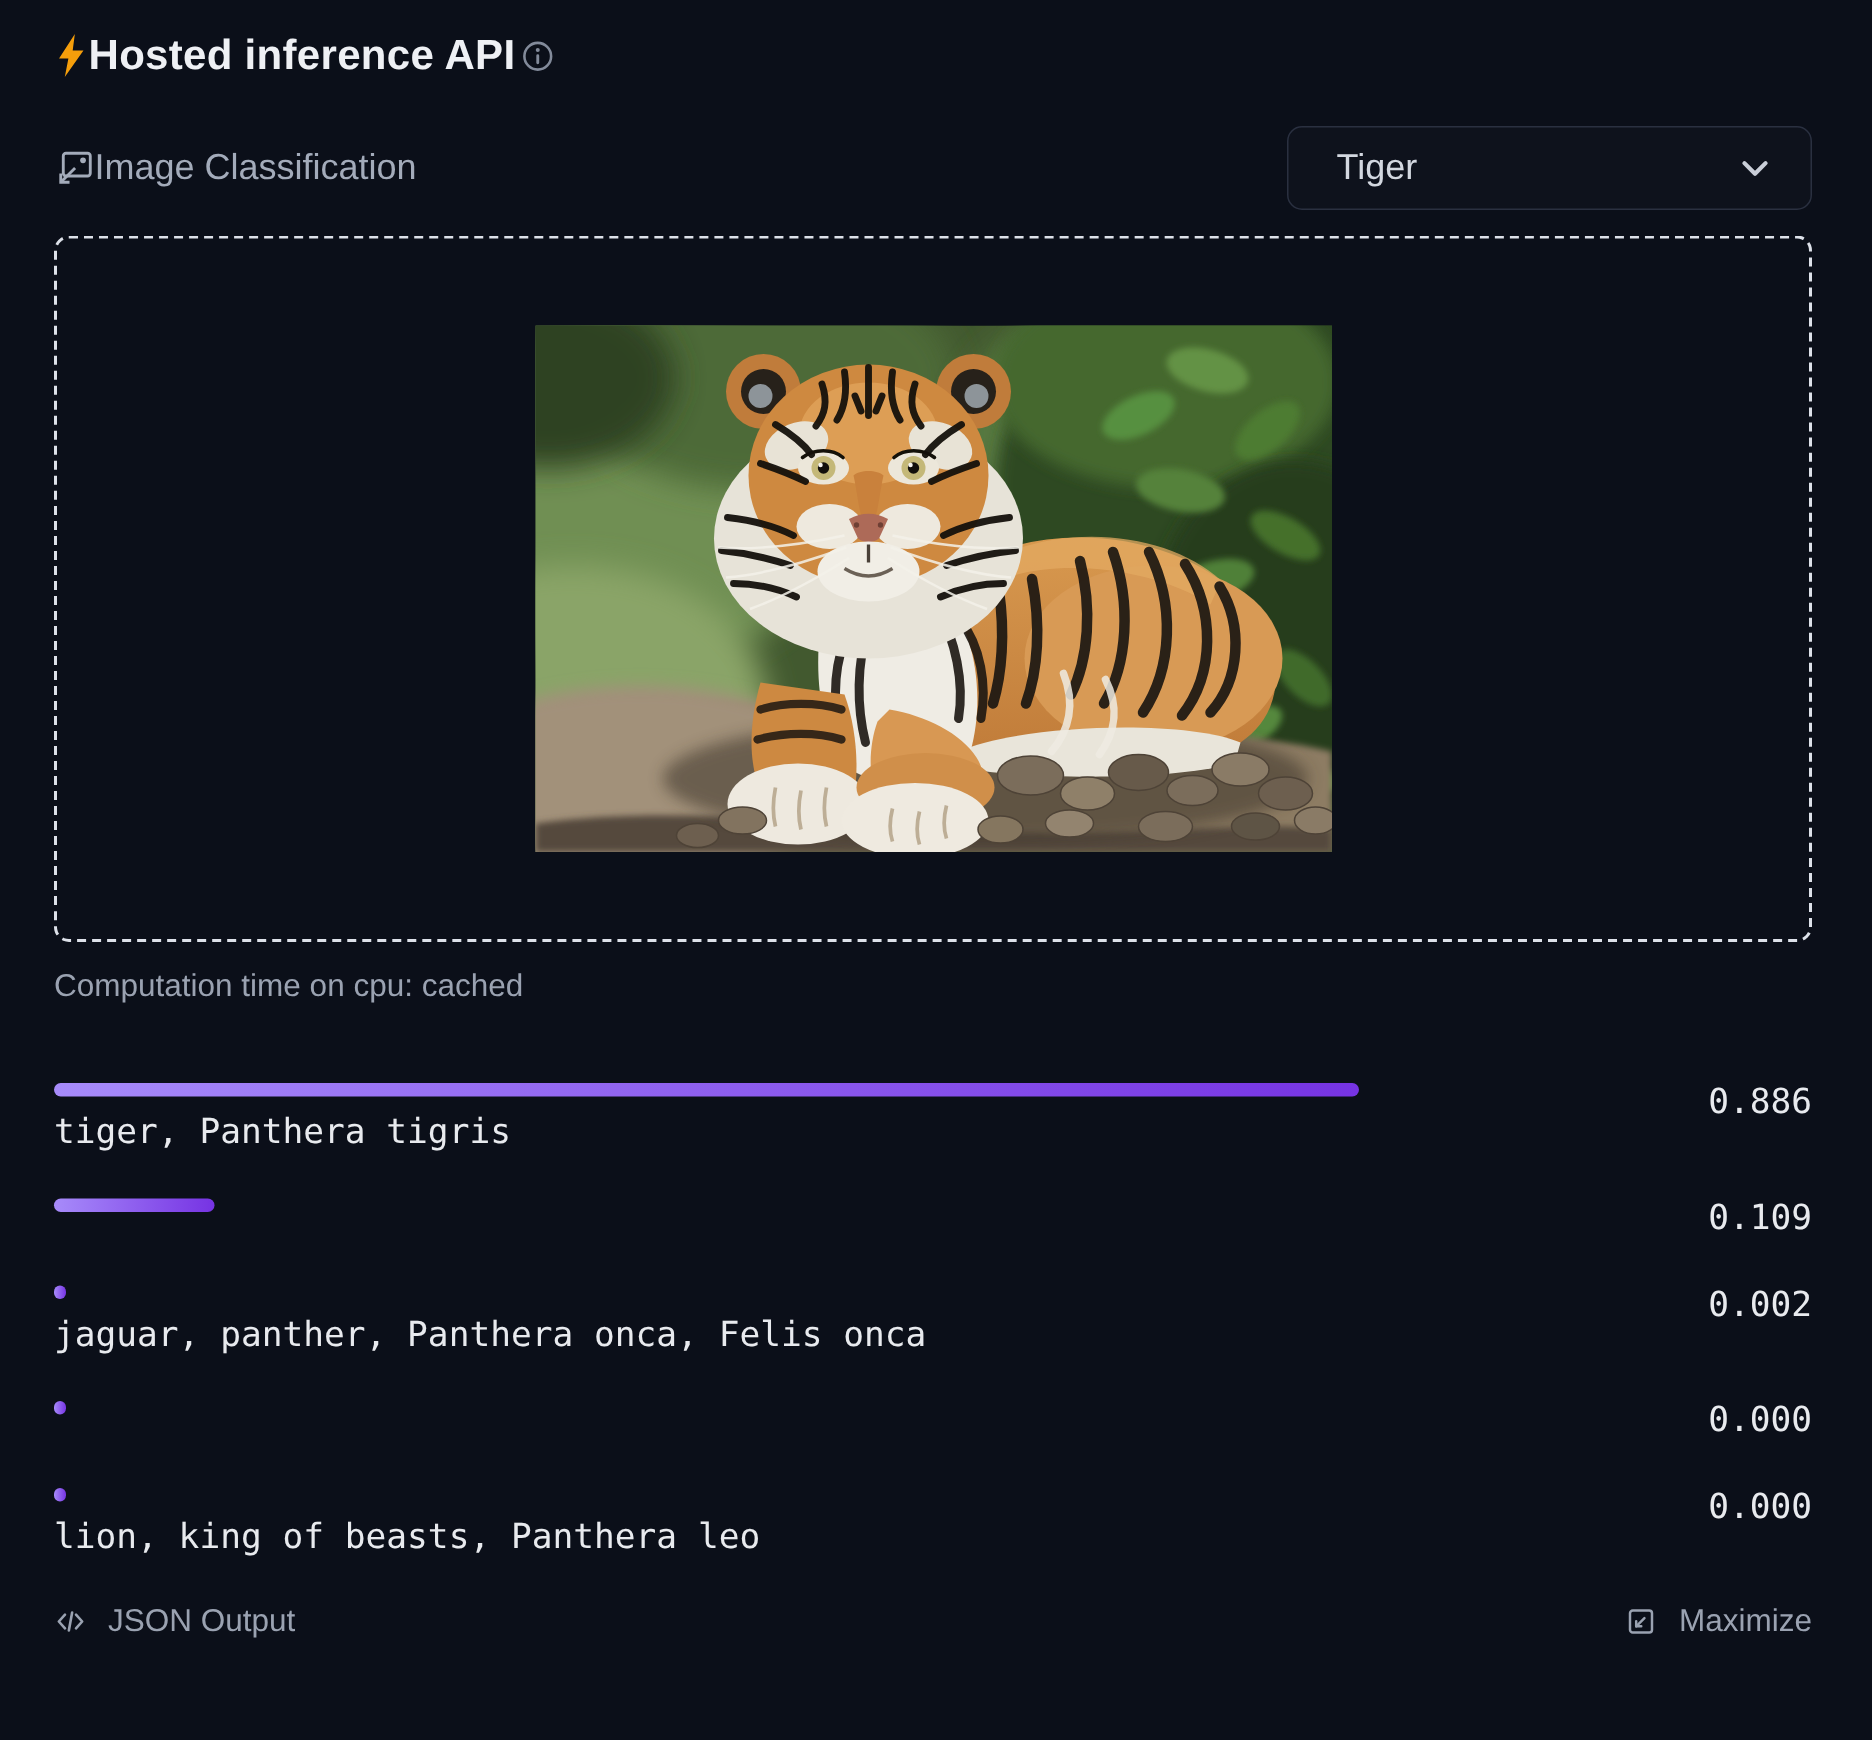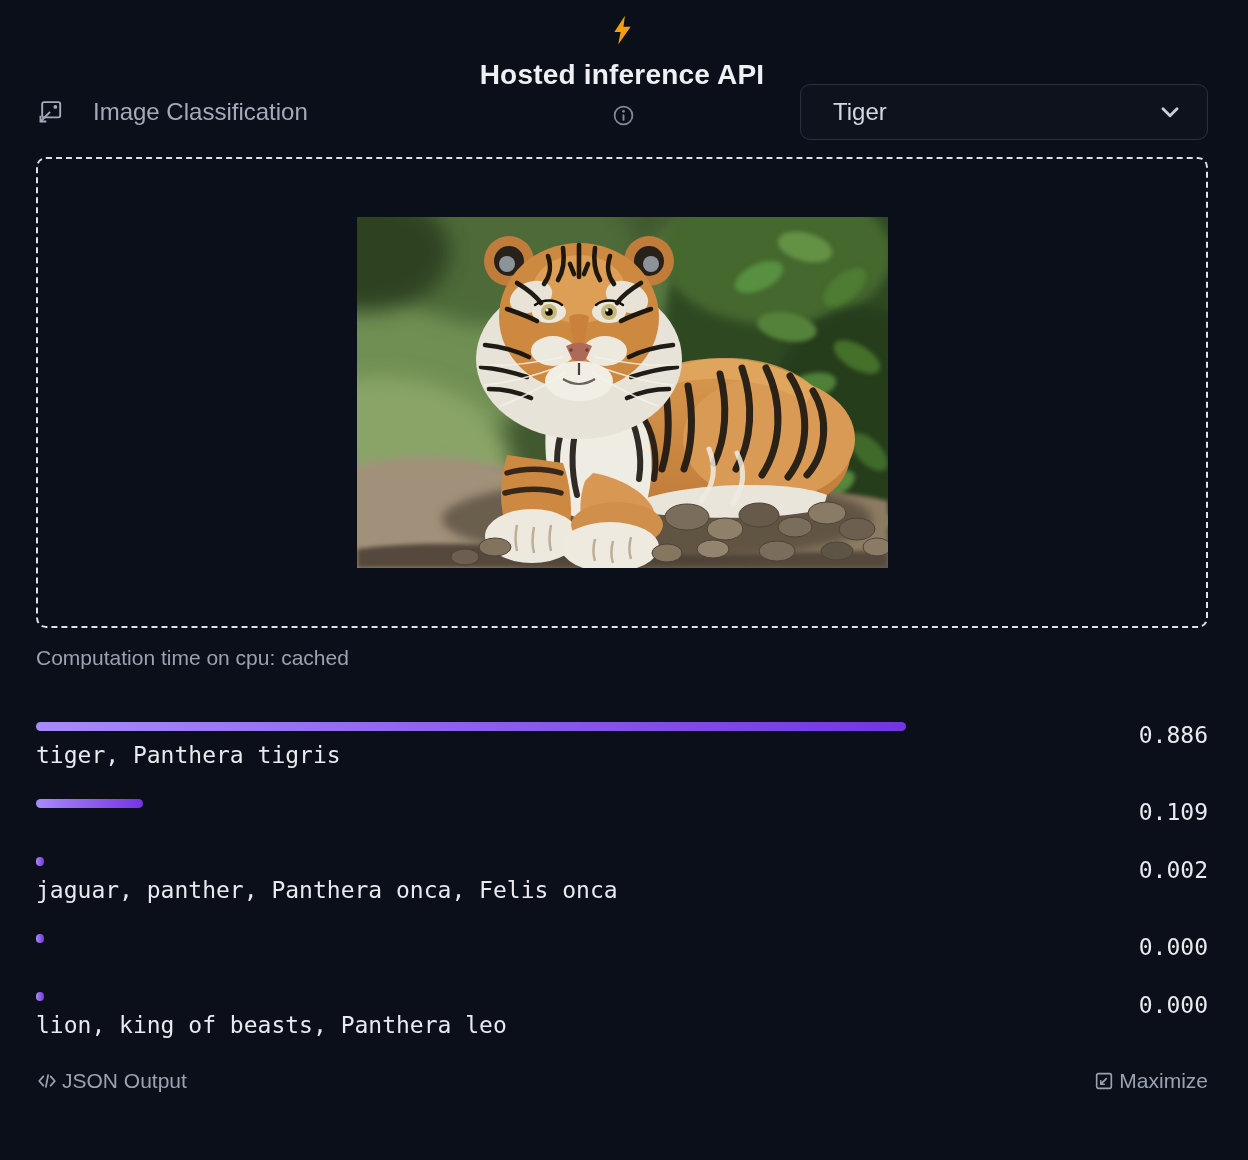--- a/index.html
+++ b/index.html
@@ -5,32 +5,32 @@
   * { margin: 0; padding: 0; box-sizing: border-box; }
   html, body { width: 1248px; height: 1160px; overflow: hidden; }
   body {
     background: #0b0f19;
     font-family: "Liberation Sans", sans-serif;
     color: #e8eaee;
   }
   .widget { padding: 14px 40px 0 36px; }
 
   
-  .header { display: flex; align-items: center; gap: 13px; height: 46px; flex-direction: column; }
+  .header { display: flex; align-items: center; height: 46px; }
   .bolt { width: 23px; height: 32px; flex: none; }
   .title { font-size: 28px; font-weight: 700; color: #eef0f4; letter-spacing: .2px; }
   .info { width: 23px; height: 23px; flex: none; margin-left: 3px; cursor: pointer; }
 
   
   .task-row { margin-top: 24px; display: flex; align-items: center; justify-content: space-between; height: 56px; }
-  .task { display: flex; align-items: center; gap: 30px; color: #a3abba; }
+  .task { display: flex; align-items: center; gap: 0; color: #a3abba; }
   .task-icon { width: 27px; height: 27px; flex: none; }
   .task-label { font-size: 24px; color: #a3abba; }
   .model-select {
-    width: 408px; height: 56px; background: rgba(255,255,255,0.015);
+    width: 350px; height: 56px; background: rgba(255,255,255,0.015);
     border: 1px solid #2a3040; border-radius: 10px;
     display: flex; align-items: center; justify-content: space-between;
     padding: 0 24px 0 32px; cursor: pointer; color: #d3d8e0;
     font-family: "Liberation Sans", sans-serif;
   }
   .model-select-value { font-size: 24px; }
   .chevron { width: 26px; height: 26px; }
 
   
   .dropzone {
@@ -62,21 +62,21 @@
   }
   .result-label {
     grid-column: 1; grid-row: 2; margin-top: 12px;
     font-family: "DejaVu Sans Mono", "Liberation Mono", monospace;
     font-size: 23px; line-height: 25px; color: #e8eaee; white-space: nowrap;
   }
 
   
   .footer { margin-top: 2px; display: flex; align-items: center; justify-content: space-between; }
   .footer-btn {
-    display: flex; align-items: center; gap: 4px;
+    display: flex; align-items: center; gap: 14px;
     background: none; border: none; cursor: pointer;
     color: #9aa2b1; font-size: 21px; font-family: "Liberation Sans", sans-serif;
     padding: 0;
   }
   .footer-icon { width: 22px; height: 22px; }
 </style>
 </head>
 <body>
 
 <div class="widget">

